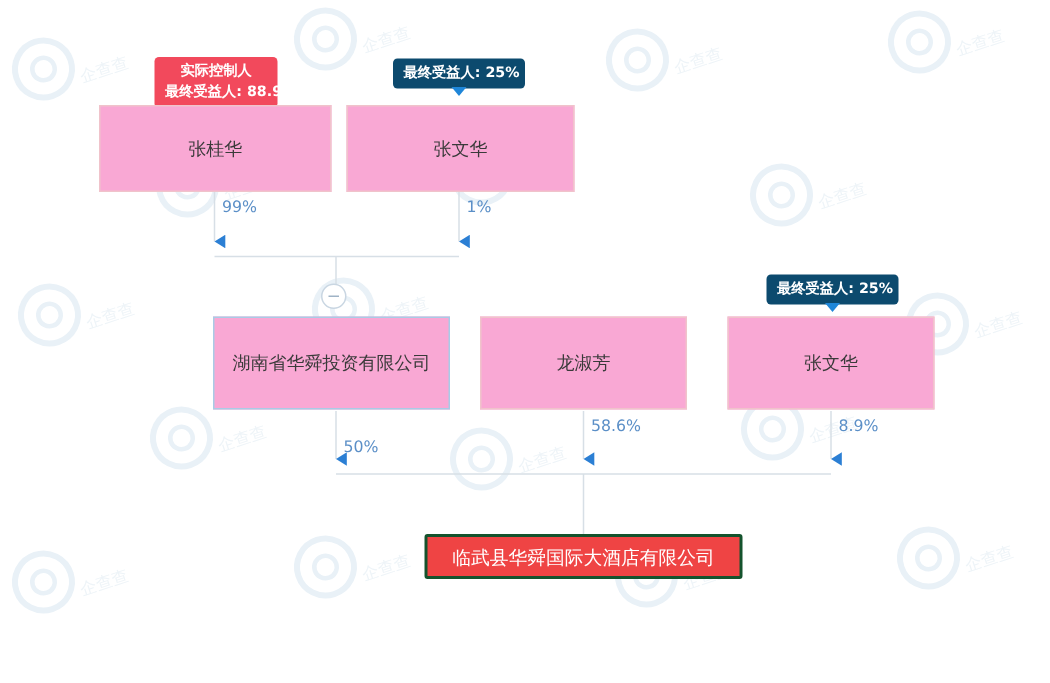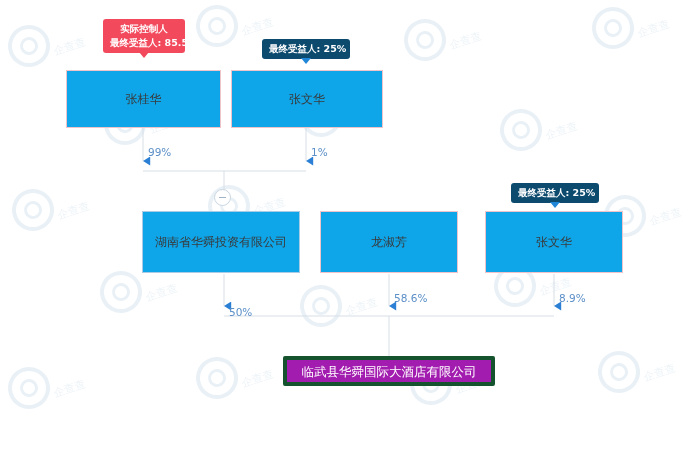--- a/index.html
+++ b/index.html
@@ -42,28 +42,28 @@
 
   
   #lines{position:absolute;left:0;top:0;width:700px;height:455px;}
 
   
   .node{
     position:absolute;
     box-sizing:border-box;
     display:flex;align-items:center;justify-content:center;
     font-size:12px;
-    background:#0ea5e9;
+    background:#f9a8d4;
     text-align:center;
     line-height:1.2;
   }
   .node.pink{border:1px solid #f0c3cb;color:#3a3a3a;}
   .node.blue-outline{border:1px solid #a9cbe6;color:#3a3a3a;}
   .node.blue-fill{
-    background:#a21caf;border:4px solid #14532d;
+    background:#ef4444;border:2px solid #14532d;
     color:#ffffff;font-size:12.5px;
     border-radius:2px;
   }
 
   
   .badge{
     position:absolute;
     box-sizing:border-box;
     color:#ffffff;
     text-align:center;
@@ -78,32 +78,31 @@
   .badge:after{
     content:"";
     position:absolute;
     left:50%;bottom:-5px;
     margin-left:-5px;
     width:0;height:0;
     border-left:5px solid transparent;
     border-right:5px solid transparent;
     border-top:6px solid currentColor;
   }
-  .badge.red{background:#f2495c;}
+  .badge.red{background:#f2495c;margin-top:19px;}
   .badge.red:after{color:#f2495c;}
   .badge.blue{background:#0c4a6e;}
   .badge.blue:after{color:#1f86d8;}
 
   
   .pct{
     position:absolute;
     font-size:10.5px;
     color:#5b8fc7;
     white-space:nowrap;
-    margin-top:14px;
   }
 
   
   .toggle{
     position:absolute;
     width:15px;height:15px;
     border:1px solid #c9d6e2;
     border-radius:50%;
     background:#ffffff;
     display:flex;align-items:center;justify-content:center;
@@ -217,21 +216,21 @@
 
     <line x1="554" y1="274" x2="554" y2="306" stroke="#d7dfe6" stroke-width="1" marker-end="url(#arr)"></line>
 
     <line x1="224" y1="316" x2="554" y2="316" stroke="#d7dfe6" stroke-width="1"></line>
 
     <line x1="389" y1="316" x2="389" y2="356" stroke="#d7dfe6" stroke-width="1"></line>
   </svg>
 
   <div class="badge red" style="left:103px;top:19px;width:82px;">
     <span class="b-line">实际控制人</span>
-    <span class="b-line">最终受益人: 85.5%</span>
+    <span class="b-line">最终受益人: 88.9%</span>
   </div>
 
   <div class="badge blue" style="left:262px;top:39px;width:88px;">
     <span class="b-line">最终受益人: 25%</span>
   </div>
 
 
   <div class="badge blue" style="left:511px;top:183px;width:88px;">
     <span class="b-line">最终受益人: 25%</span>
   </div>

